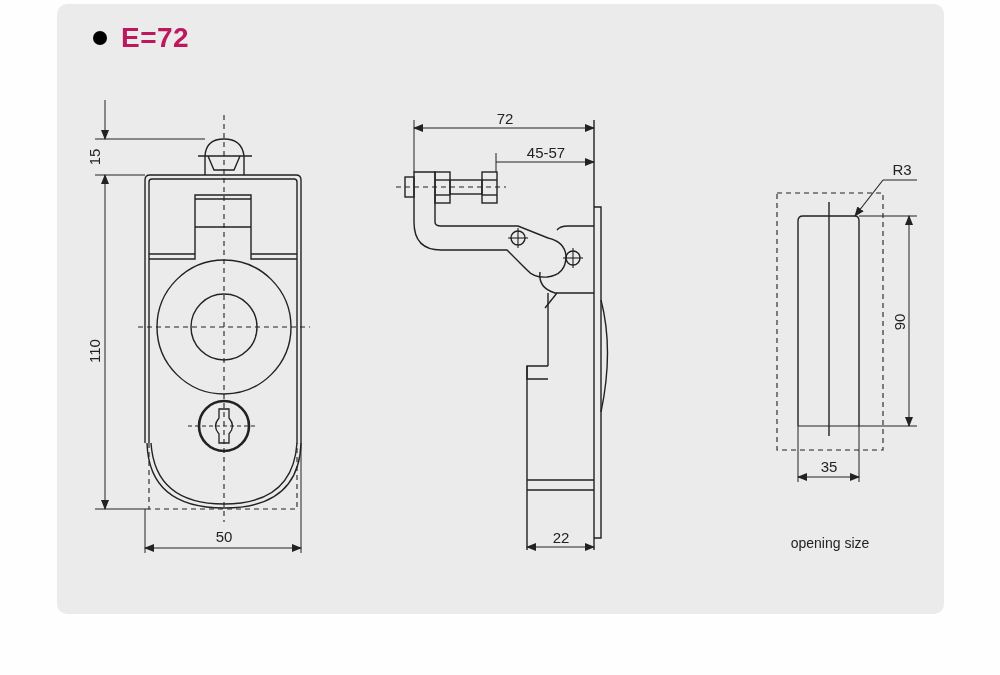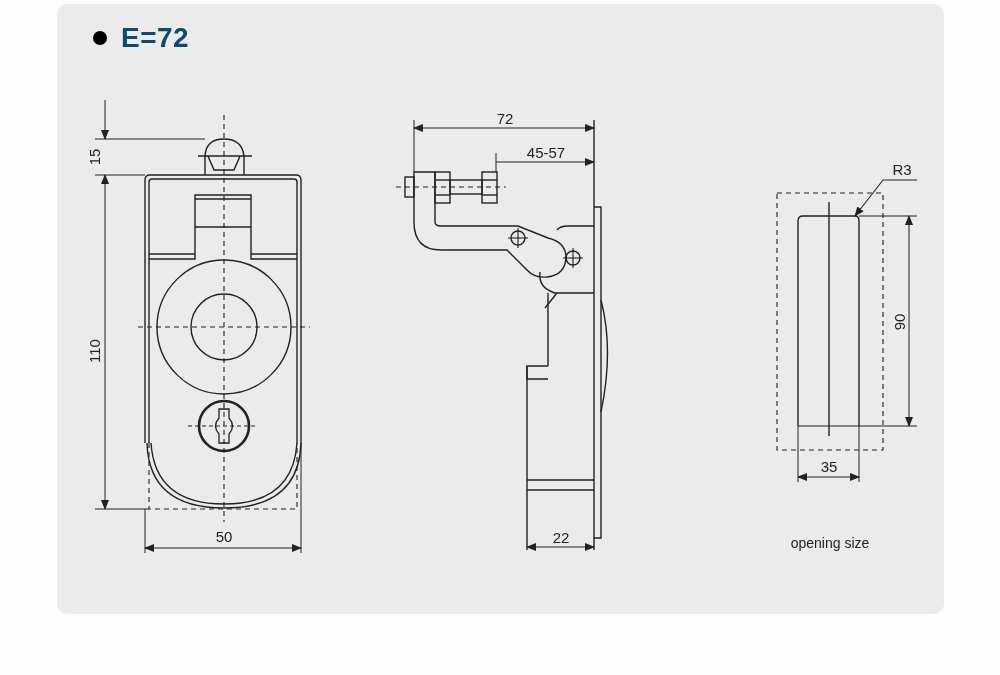--- a/index.html
+++ b/index.html
@@ -1,20 +1,20 @@
 <!DOCTYPE html>
 <html><head>
 <meta charset="utf-8">
 <style>
   html, body { margin:0; padding:0; background:#fefefe; }
   body { width:1000px; height:675px; position:relative; overflow:hidden; font-family:"Liberation Sans", sans-serif; }
   .panel { position:absolute; left:57px; top:4px; width:887px; height:610px; background:#ebebeb; border-radius:10px; }
   .title { position:absolute; left:93px; top:22px; display:flex; align-items:center; }
   .bullet { width:14px; height:14px; border-radius:50%; background:#000; margin-right:14px; }
-  .title-text { font-size:28px; font-weight:bold; color:#0c4a6e; letter-spacing:0.5px; }
+  .title-text { font-size:28px; font-weight:bold; color:#be185d; letter-spacing:0.5px; }
   svg.drawing { position:absolute; left:0; top:0; }
   svg text { font-family:"Liberation Sans", sans-serif; fill:#222; }
 </style>
 </head>
 <body>
 
 <div class="panel"></div>
 
 <div class="title">
   <span class="bullet"></span>

